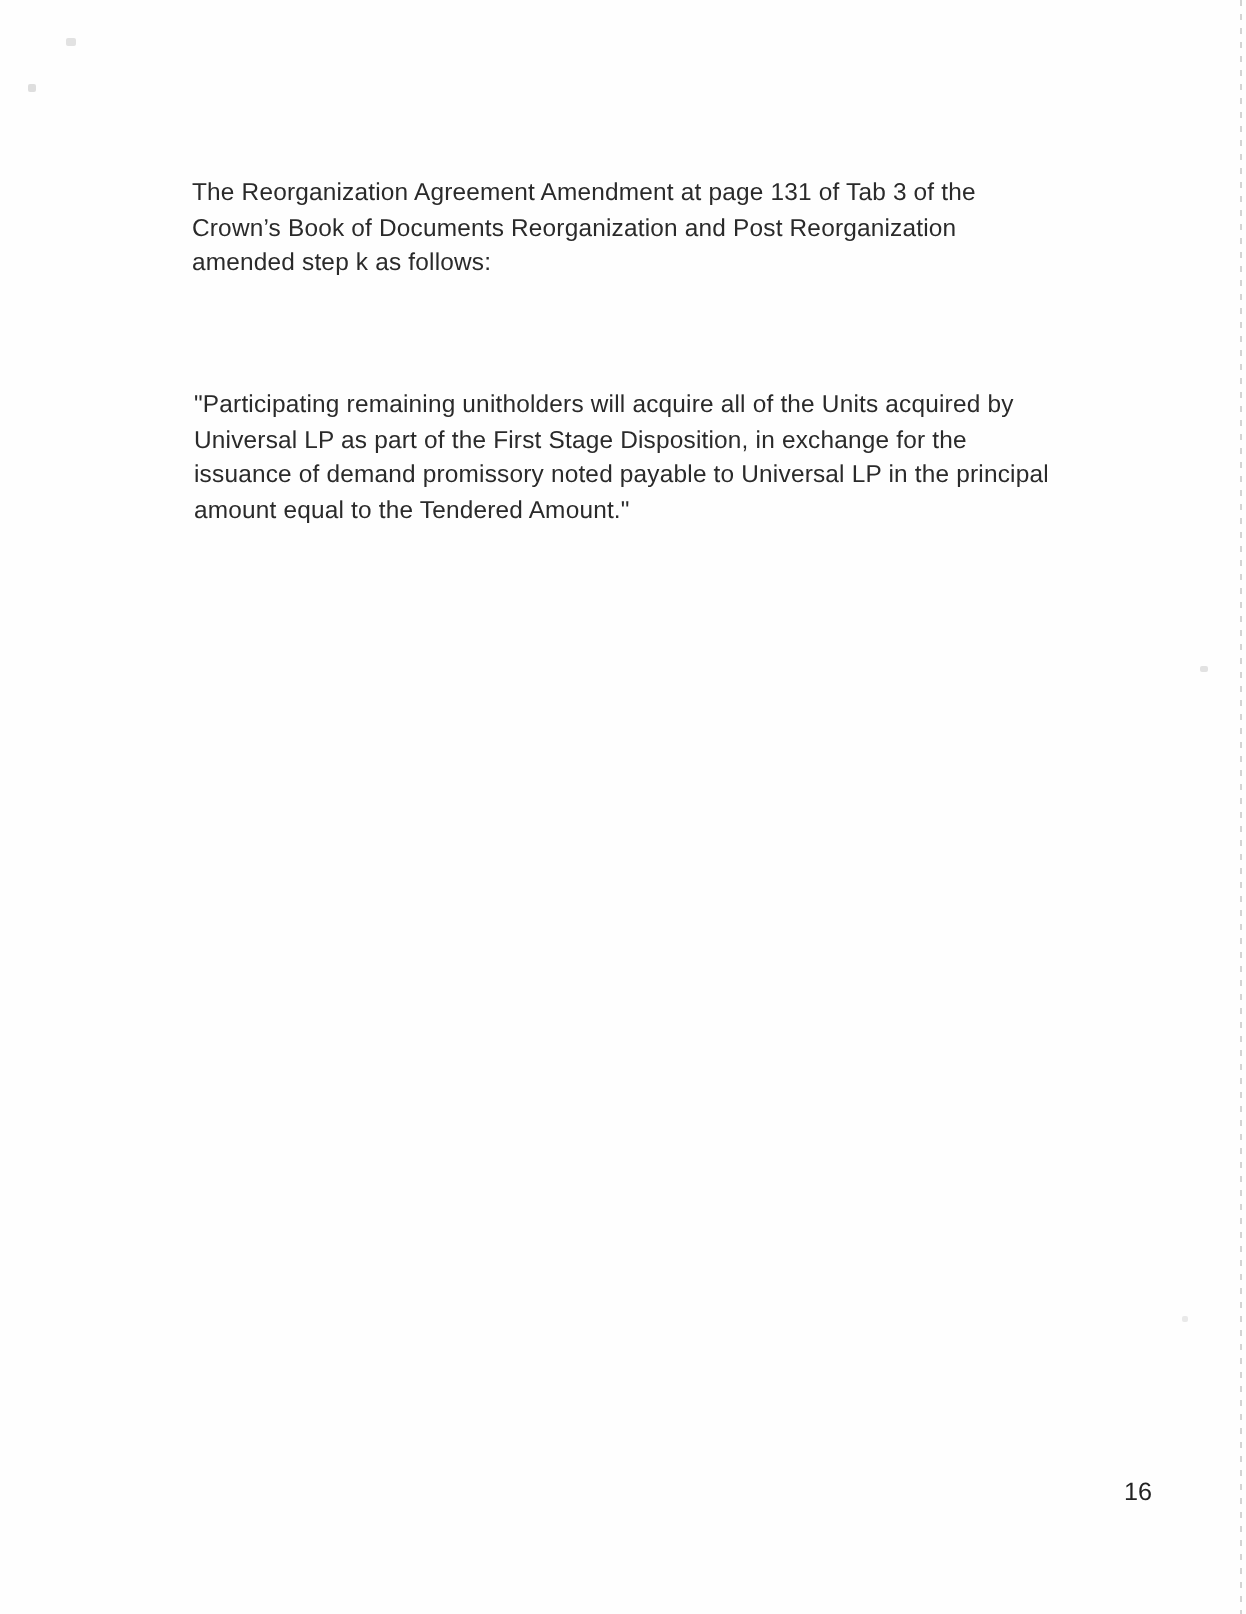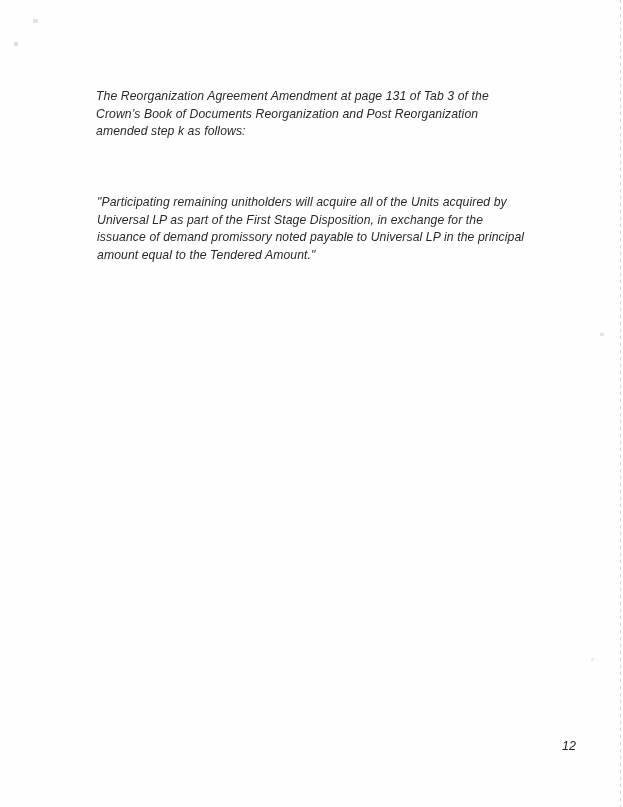--- a/index.html
+++ b/index.html
@@ -1,15 +1,15 @@
 <!DOCTYPE html>
 <html><head>
 <meta charset="utf-8">
 <style>
-  * { margin: 0; padding: 0; box-sizing: border-box; font-style: italic; }
+  * { margin: 0; padding: 0; box-sizing: border-box; }
   html, body {
     width: 623px;
     height: 807px;
     background: #fefefe;
     font-family: "Liberation Sans", "DejaVu Sans", sans-serif;
     overflow: hidden;
   }
   .page {
     position: relative;
     width: 623px;
@@ -74,15 +74,15 @@
 
   <div class="para para-intro">The Reorganization Agreement Amendment at page 131 of Tab 3 of the
 Crown’s Book of Documents Reorganization and Post Reorganization
 amended step k as follows:</div>
 
   <div class="para para-quote">"Participating remaining unitholders will acquire all of the Units acquired by
 Universal LP as part of the First Stage Disposition, in exchange for the
 issuance of demand promissory noted payable to Universal LP in the principal
 amount equal to the Tendered Amount."</div>
 
-  <div class="page-number">12</div>
+  <div class="page-number">16</div>
 
 </div>
 
 </body></html>

